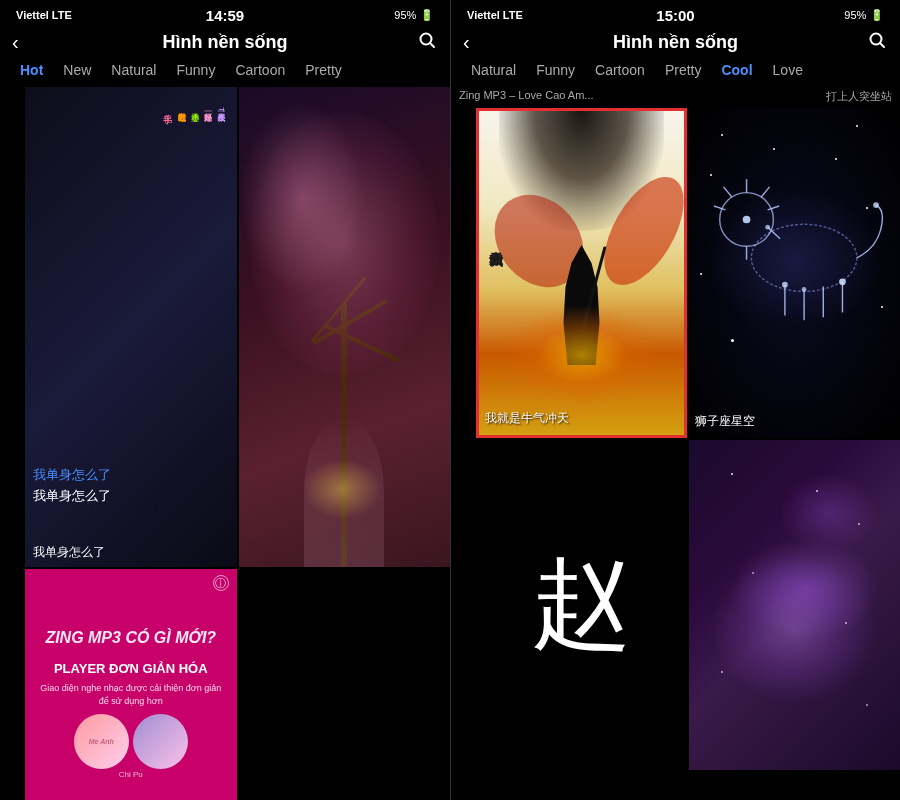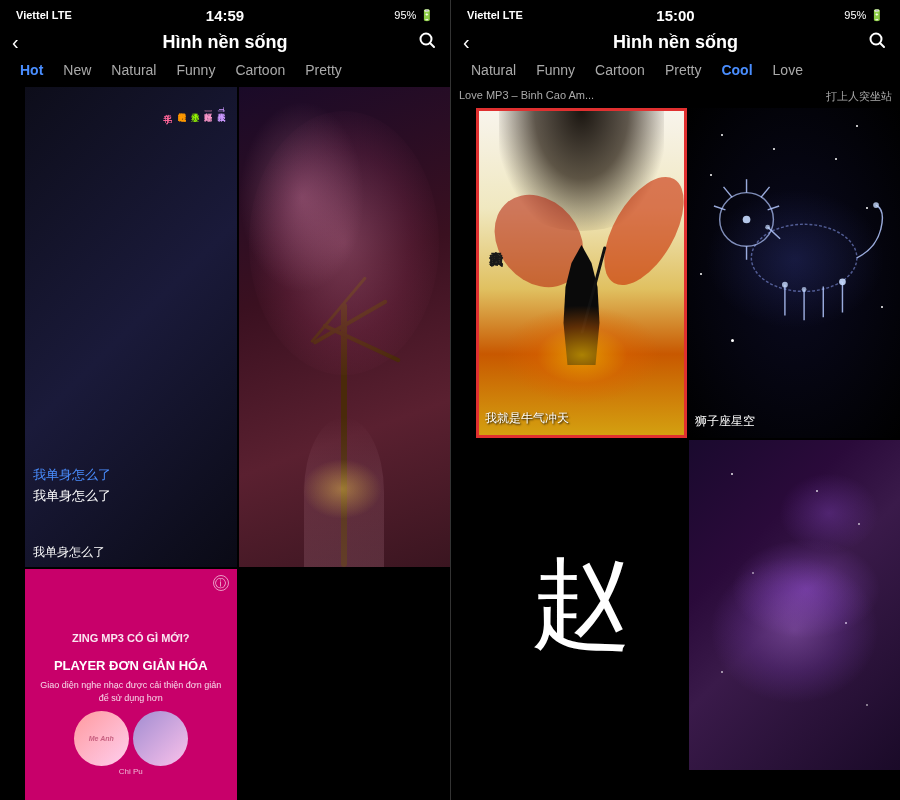--- a/index.html
+++ b/index.html
@@ -213,21 +213,21 @@
     .ad-info-icon {
       position: absolute;
       top: 6px; right: 8px;
       width: 16px; height: 16px;
       border: 1px solid rgba(255,255,255,0.6);
       border-radius: 50%;
       color: rgba(255,255,255,0.8);
       font-size: 11px;
       display: flex; align-items: center; justify-content: center;
     }
-    .ad-logo { font-size: 11px; color: rgba(255,255,255,0.9); font-weight: 700; margin-bottom: 14px; }
+    .ad-logo { font-size: 16px; color: rgba(255,255,255,0.9); font-weight: 700; margin-bottom: 14px; font-style: italic; }
     .ad-slogan { font-size: 13px; color: #fff; font-weight: 700; text-align: right; margin-bottom: 6px; }
     .ad-desc { font-size: 9px; color: rgba(255,255,255,0.85); text-align: center; line-height: 1.4; }
     .ad-thumbnail-row {
       display: flex;
       gap: 4px;
       margin-top: 6px;
     }
     .ad-thumb {
       width: 55px; height: 55px;
       border-radius: 50%;
@@ -492,21 +492,21 @@
   <div class="tabs">
     <span class="tab">Natural</span>
     <span class="tab">Funny</span>
     <span class="tab">Cartoon</span>
     <span class="tab">Pretty</span>
     <span class="tab active">Cool</span>
     <span class="tab">Love</span>
   </div>
 
   <div class="track-row">
-    <span>Love MP3 – Binh Cao Am...</span>
+    <span>Zing MP3 – Love Cao Am...</span>
     <span>打上人突坐站</span>
   </div>
 
   <div class="content">
     <div class="wallpaper-grid">
 
       <div class="card-warrior">
 
         <div style="position:absolute;top:0;left:0;right:0;bottom:0;background:linear-gradient(180deg,#f8f4ec 0%,#f0e8c0 30%,#e0c060 55%,#c85800 75%,#d4a010 100%);"></div>
 

